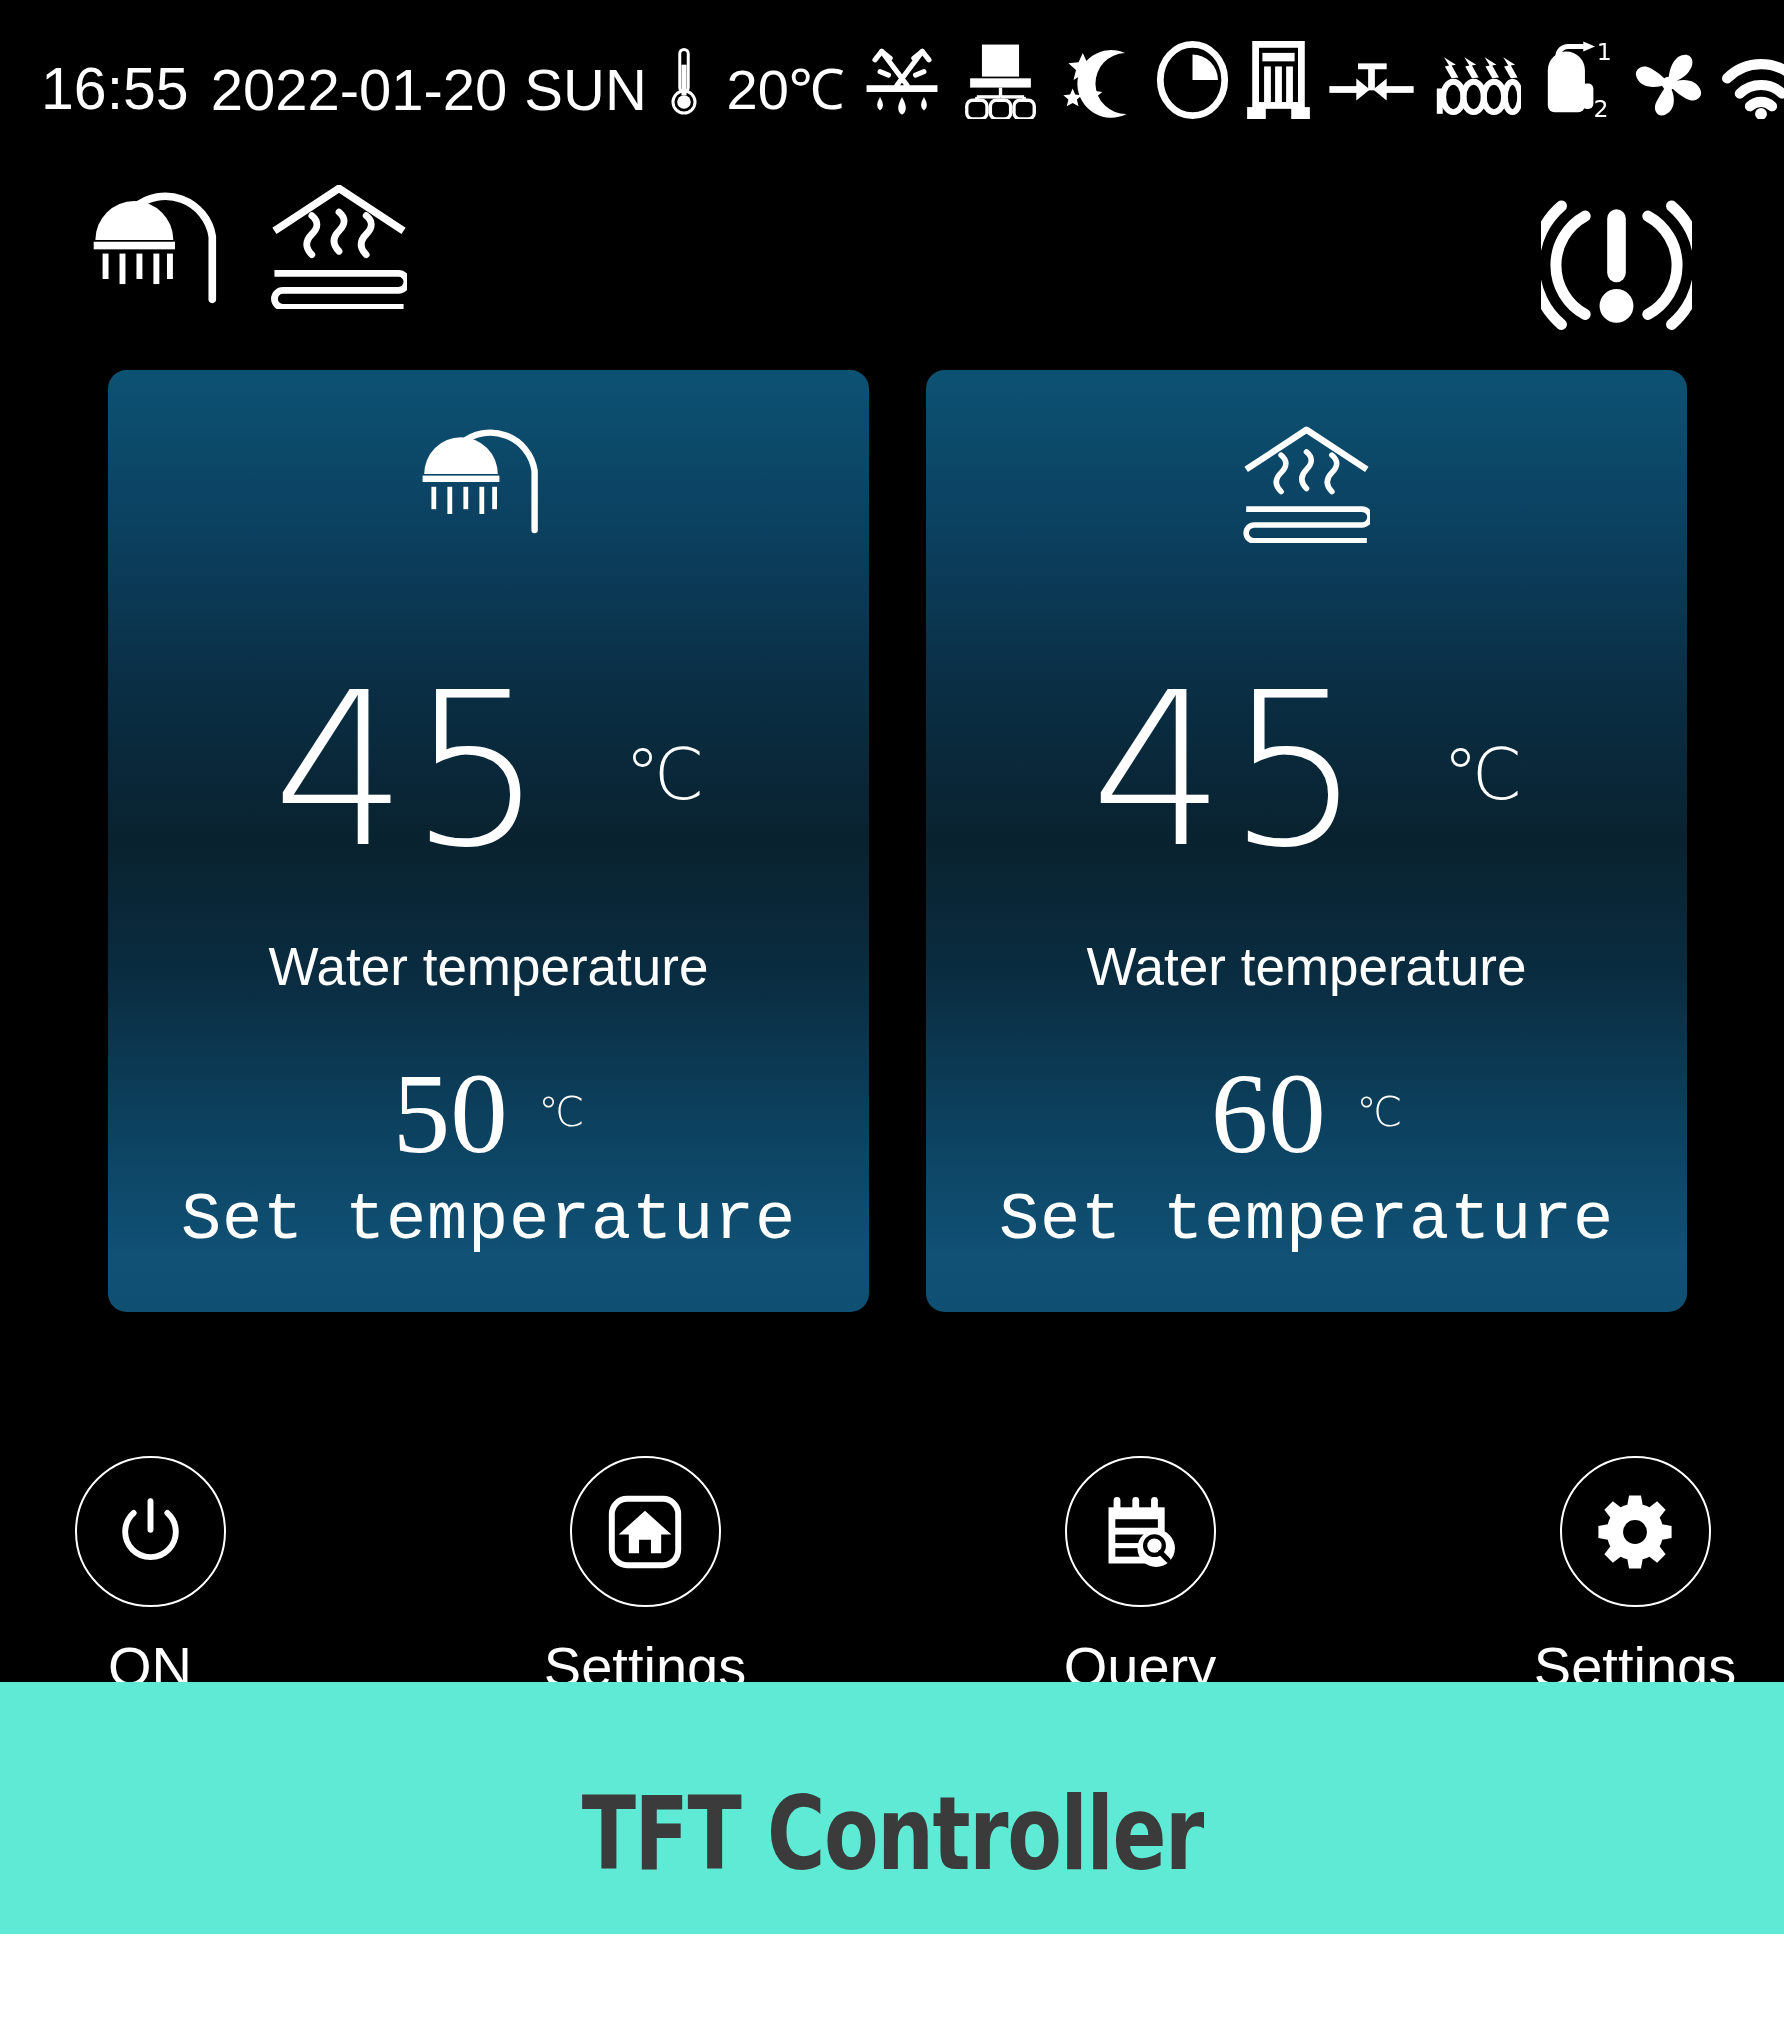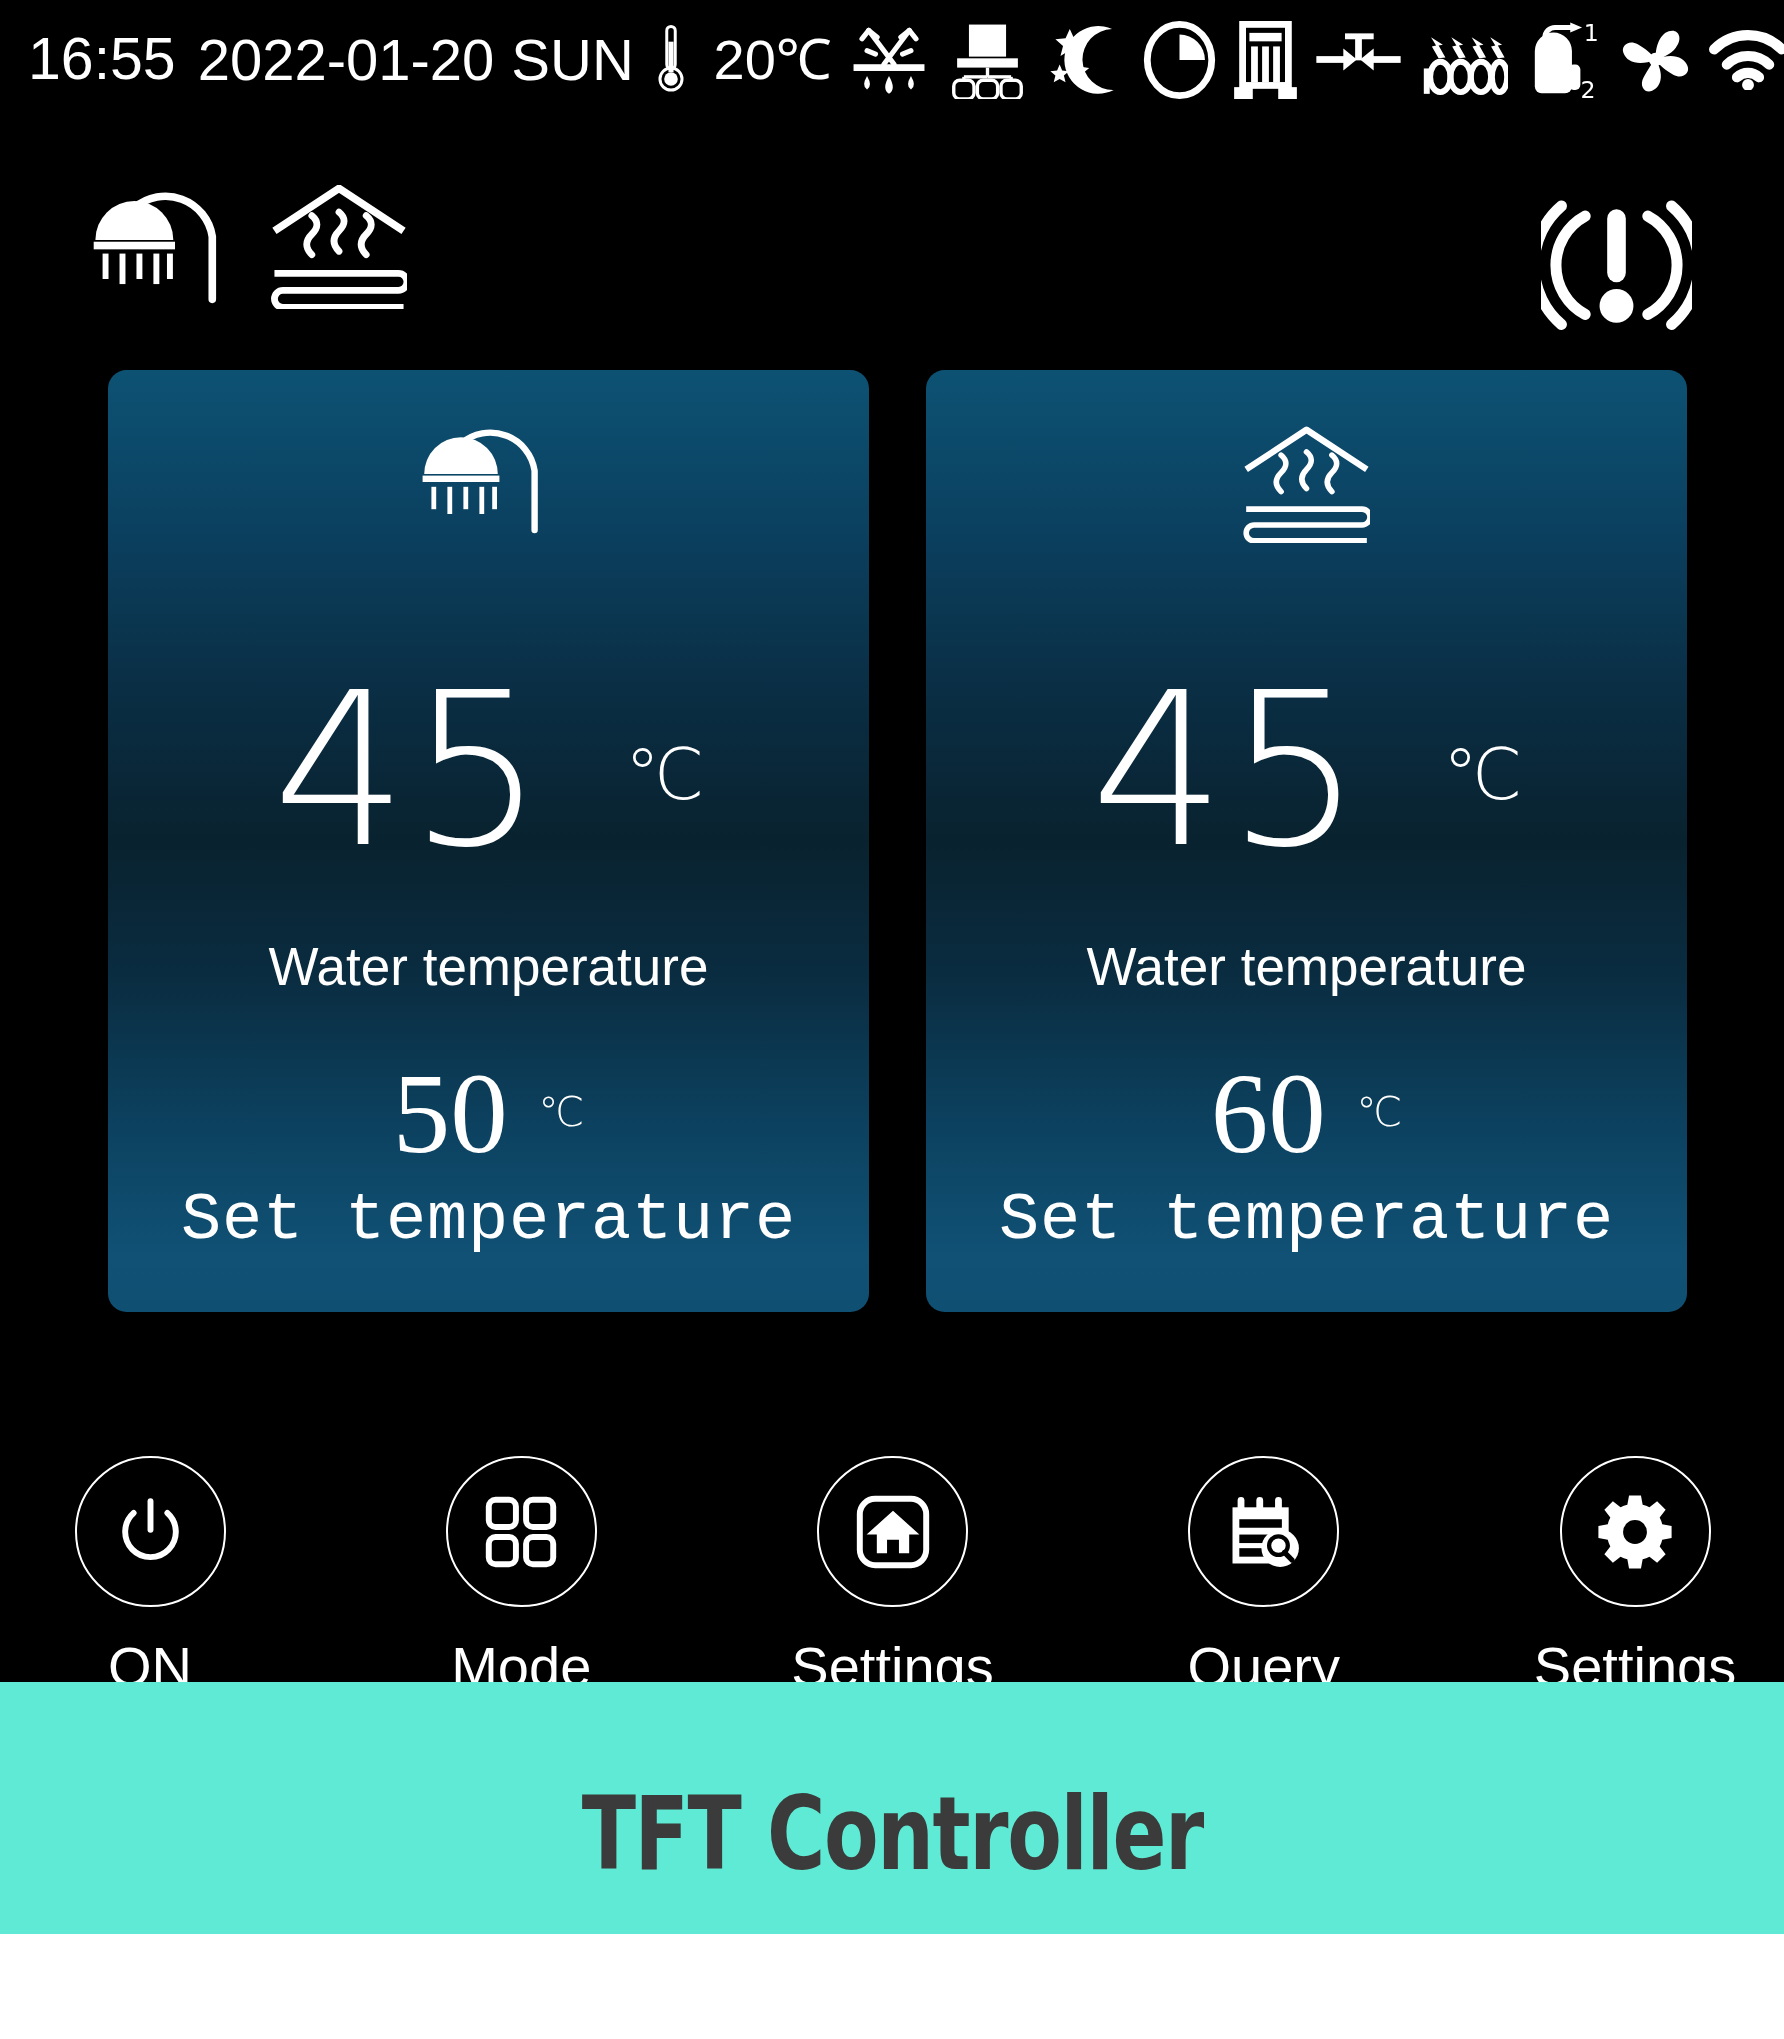--- a/index.html
+++ b/index.html
@@ -15,22 +15,22 @@
     position:absolute; left:0; top:0;
     width:1785px; height:1787px;
     background:#000000;
     overflow:hidden;
   }
 
   
   #status-bar{
     position:absolute; left:0; top:0;
     width:1785px; height:119px;
-    display:flex; align-items:center;
-    padding-left:28px;
+    display:flex; align-items:flex-end;
+    padding-left:41px;
     color:#ffffff;
   }
   .sb-text{
     font-size:59px; line-height:59px;
     letter-spacing:0px;
     white-space:nowrap;
     color:#ffffff;
   }
   #sb-time{ margin-right:22px; font-size:59px; }
   #sb-date{ margin-right:17px; font-size:58px; }
@@ -444,33 +444,20 @@
     <div class="nav-item">
       <div class="nav-circle">
         <svg width="81" height="81" viewBox="0 0 96 96">
           <path d="M28 26 A30 30 0 1 0 68 26" fill="none" stroke="#fff" stroke-width="7" stroke-linecap="round"></path>
           <line x1="48" y1="12" x2="48" y2="46" stroke="#fff" stroke-width="7" stroke-linecap="round"></line>
         </svg>
       </div>
       <div class="nav-label">ON</div>
     </div>
 
-    <div class="nav-item">
-      <div class="nav-circle">
-        <svg width="78" height="78" viewBox="0 0 92 92">
-          <g fill="none" stroke="#fff" stroke-width="7">
-            <rect x="8" y="8" width="32" height="32" rx="8"></rect>
-            <rect x="52" y="8" width="32" height="32" rx="8"></rect>
-            <rect x="8" y="52" width="32" height="32" rx="8"></rect>
-            <rect x="52" y="52" width="32" height="32" rx="8"></rect>
-          </g>
-        </svg>
-      </div>
-      <div class="nav-label">Mode</div>
-    </div>
 
     <div class="nav-item">
       <div class="nav-circle">
         <svg width="80" height="80" viewBox="0 0 94 94">
           <rect x="8" y="8" width="78" height="78" rx="18" fill="none" stroke="#fff" stroke-width="7"></rect>
           <path d="M47 22 L78 50 H66 V72 H54 V56 H40 V72 H28 V50 H16 Z" fill="#fff"></path>
         </svg>
       </div>
       <div class="nav-label">Settings</div>
     </div>

